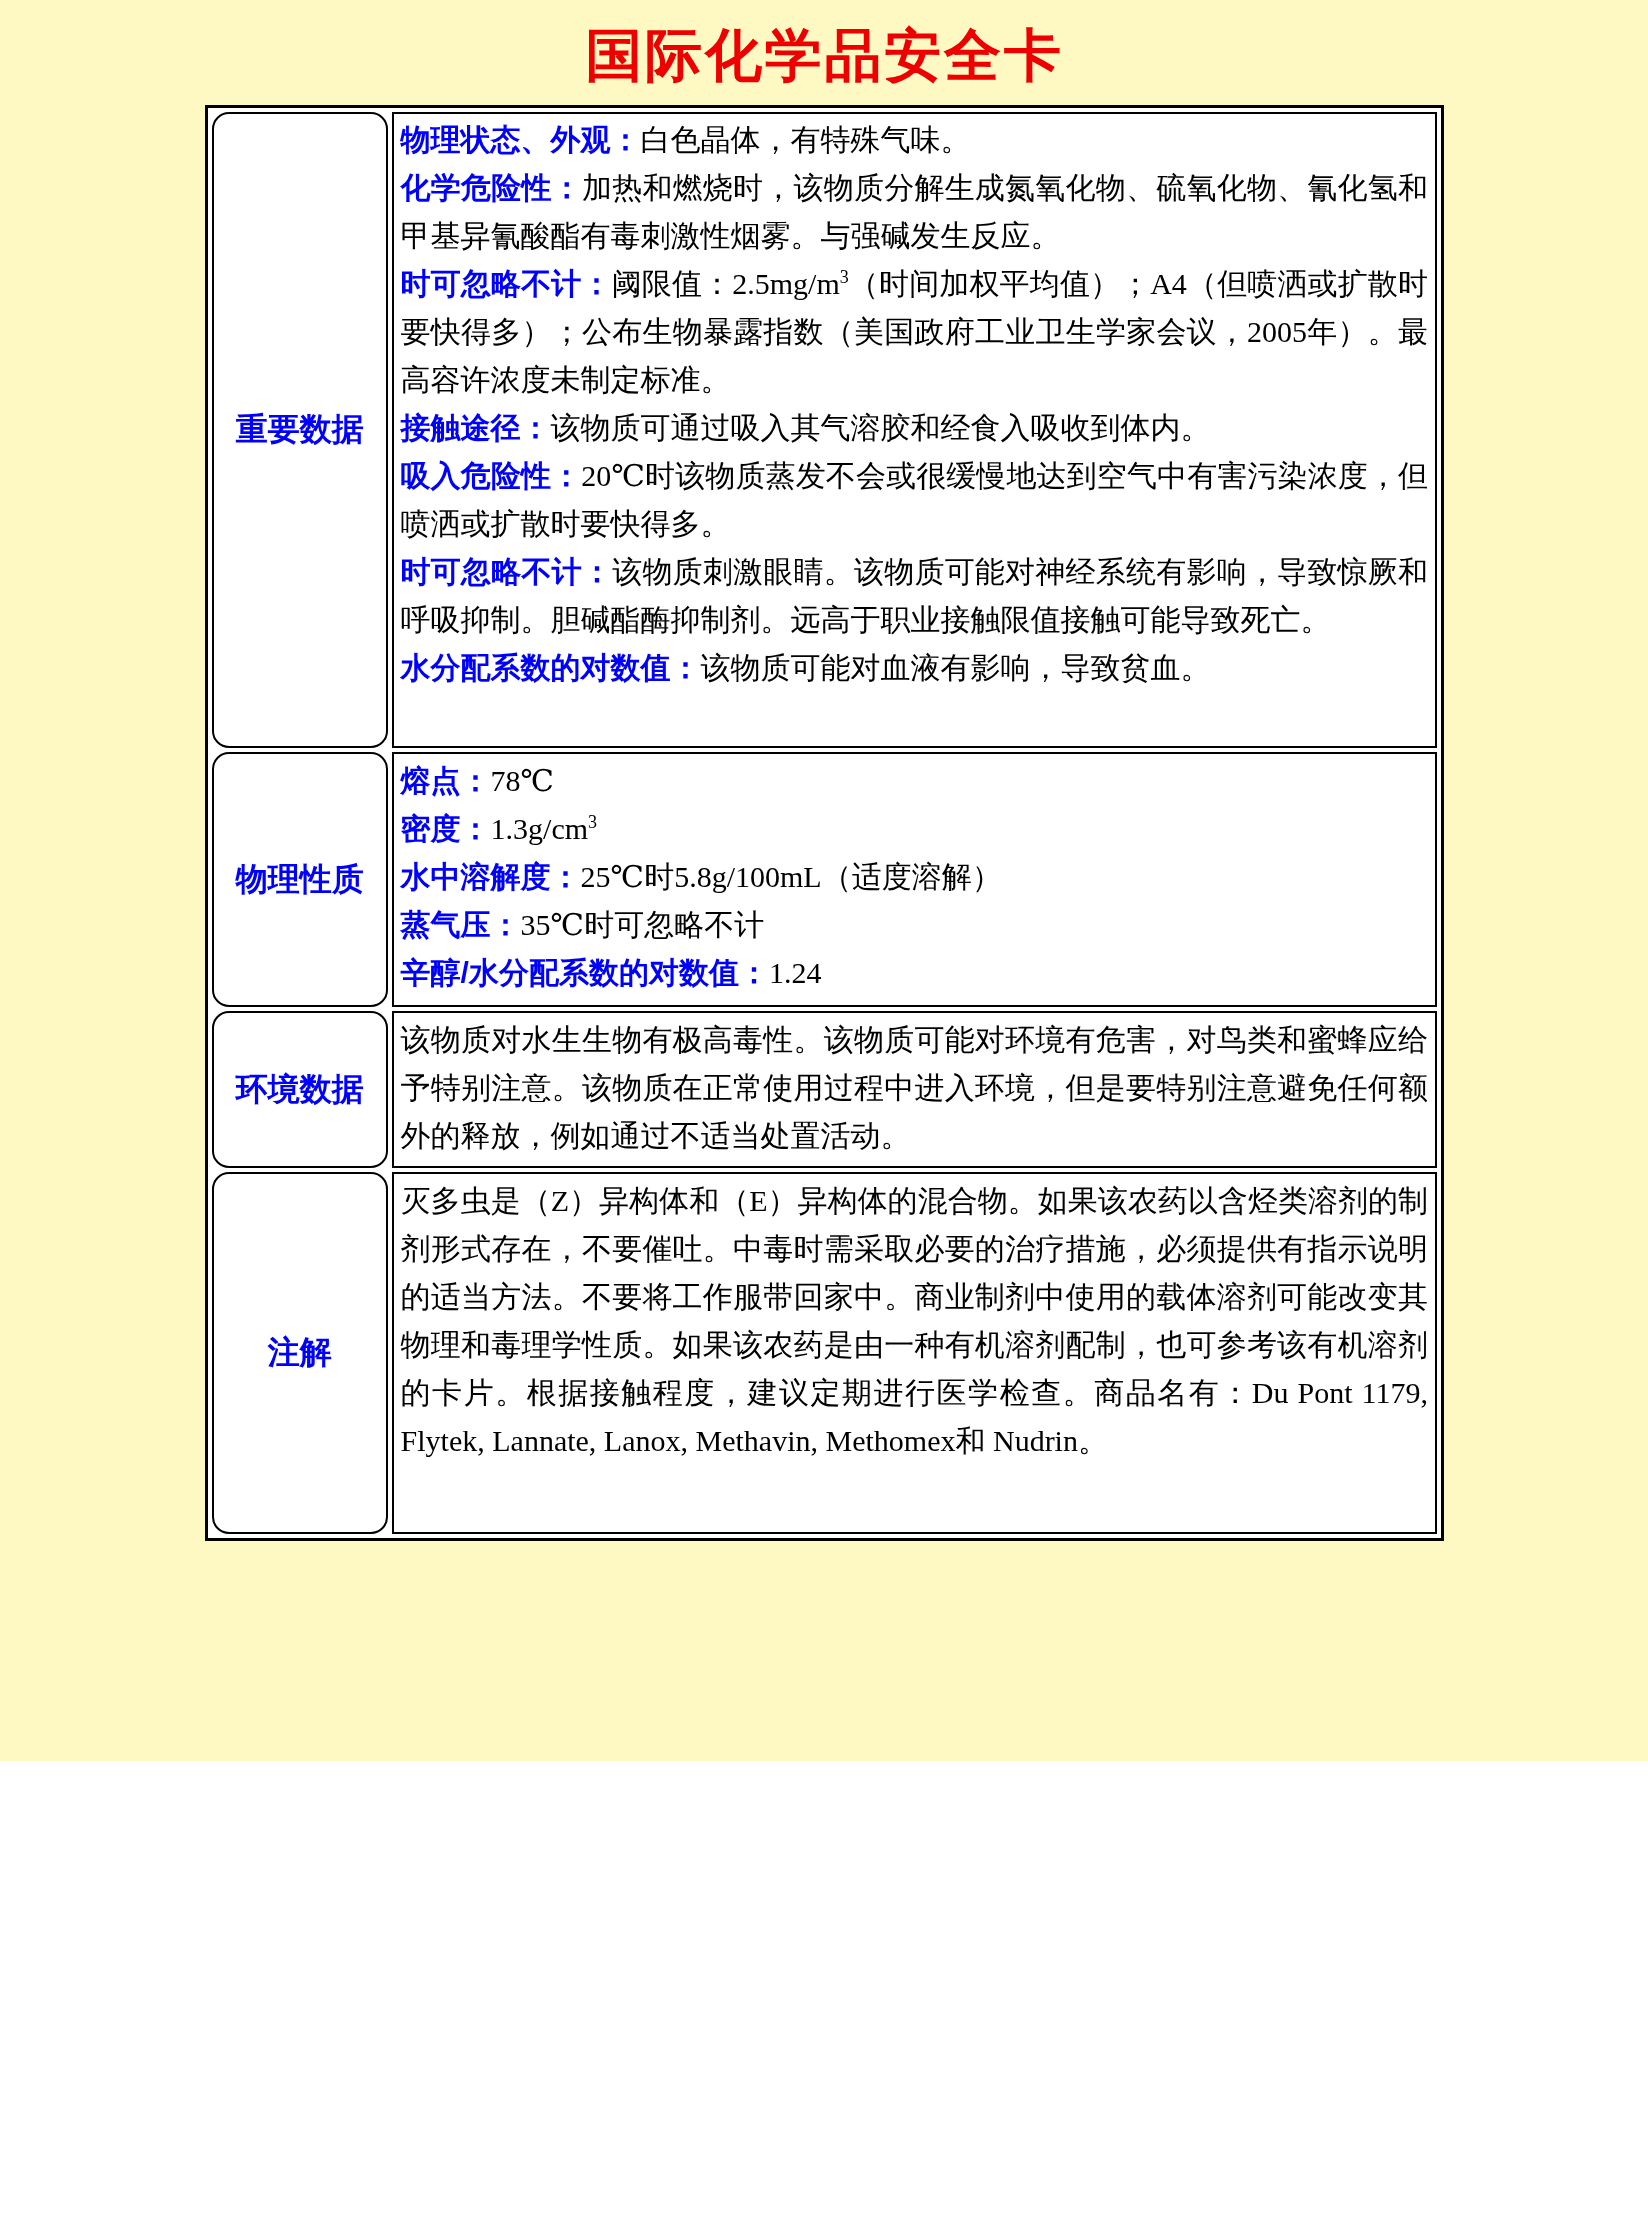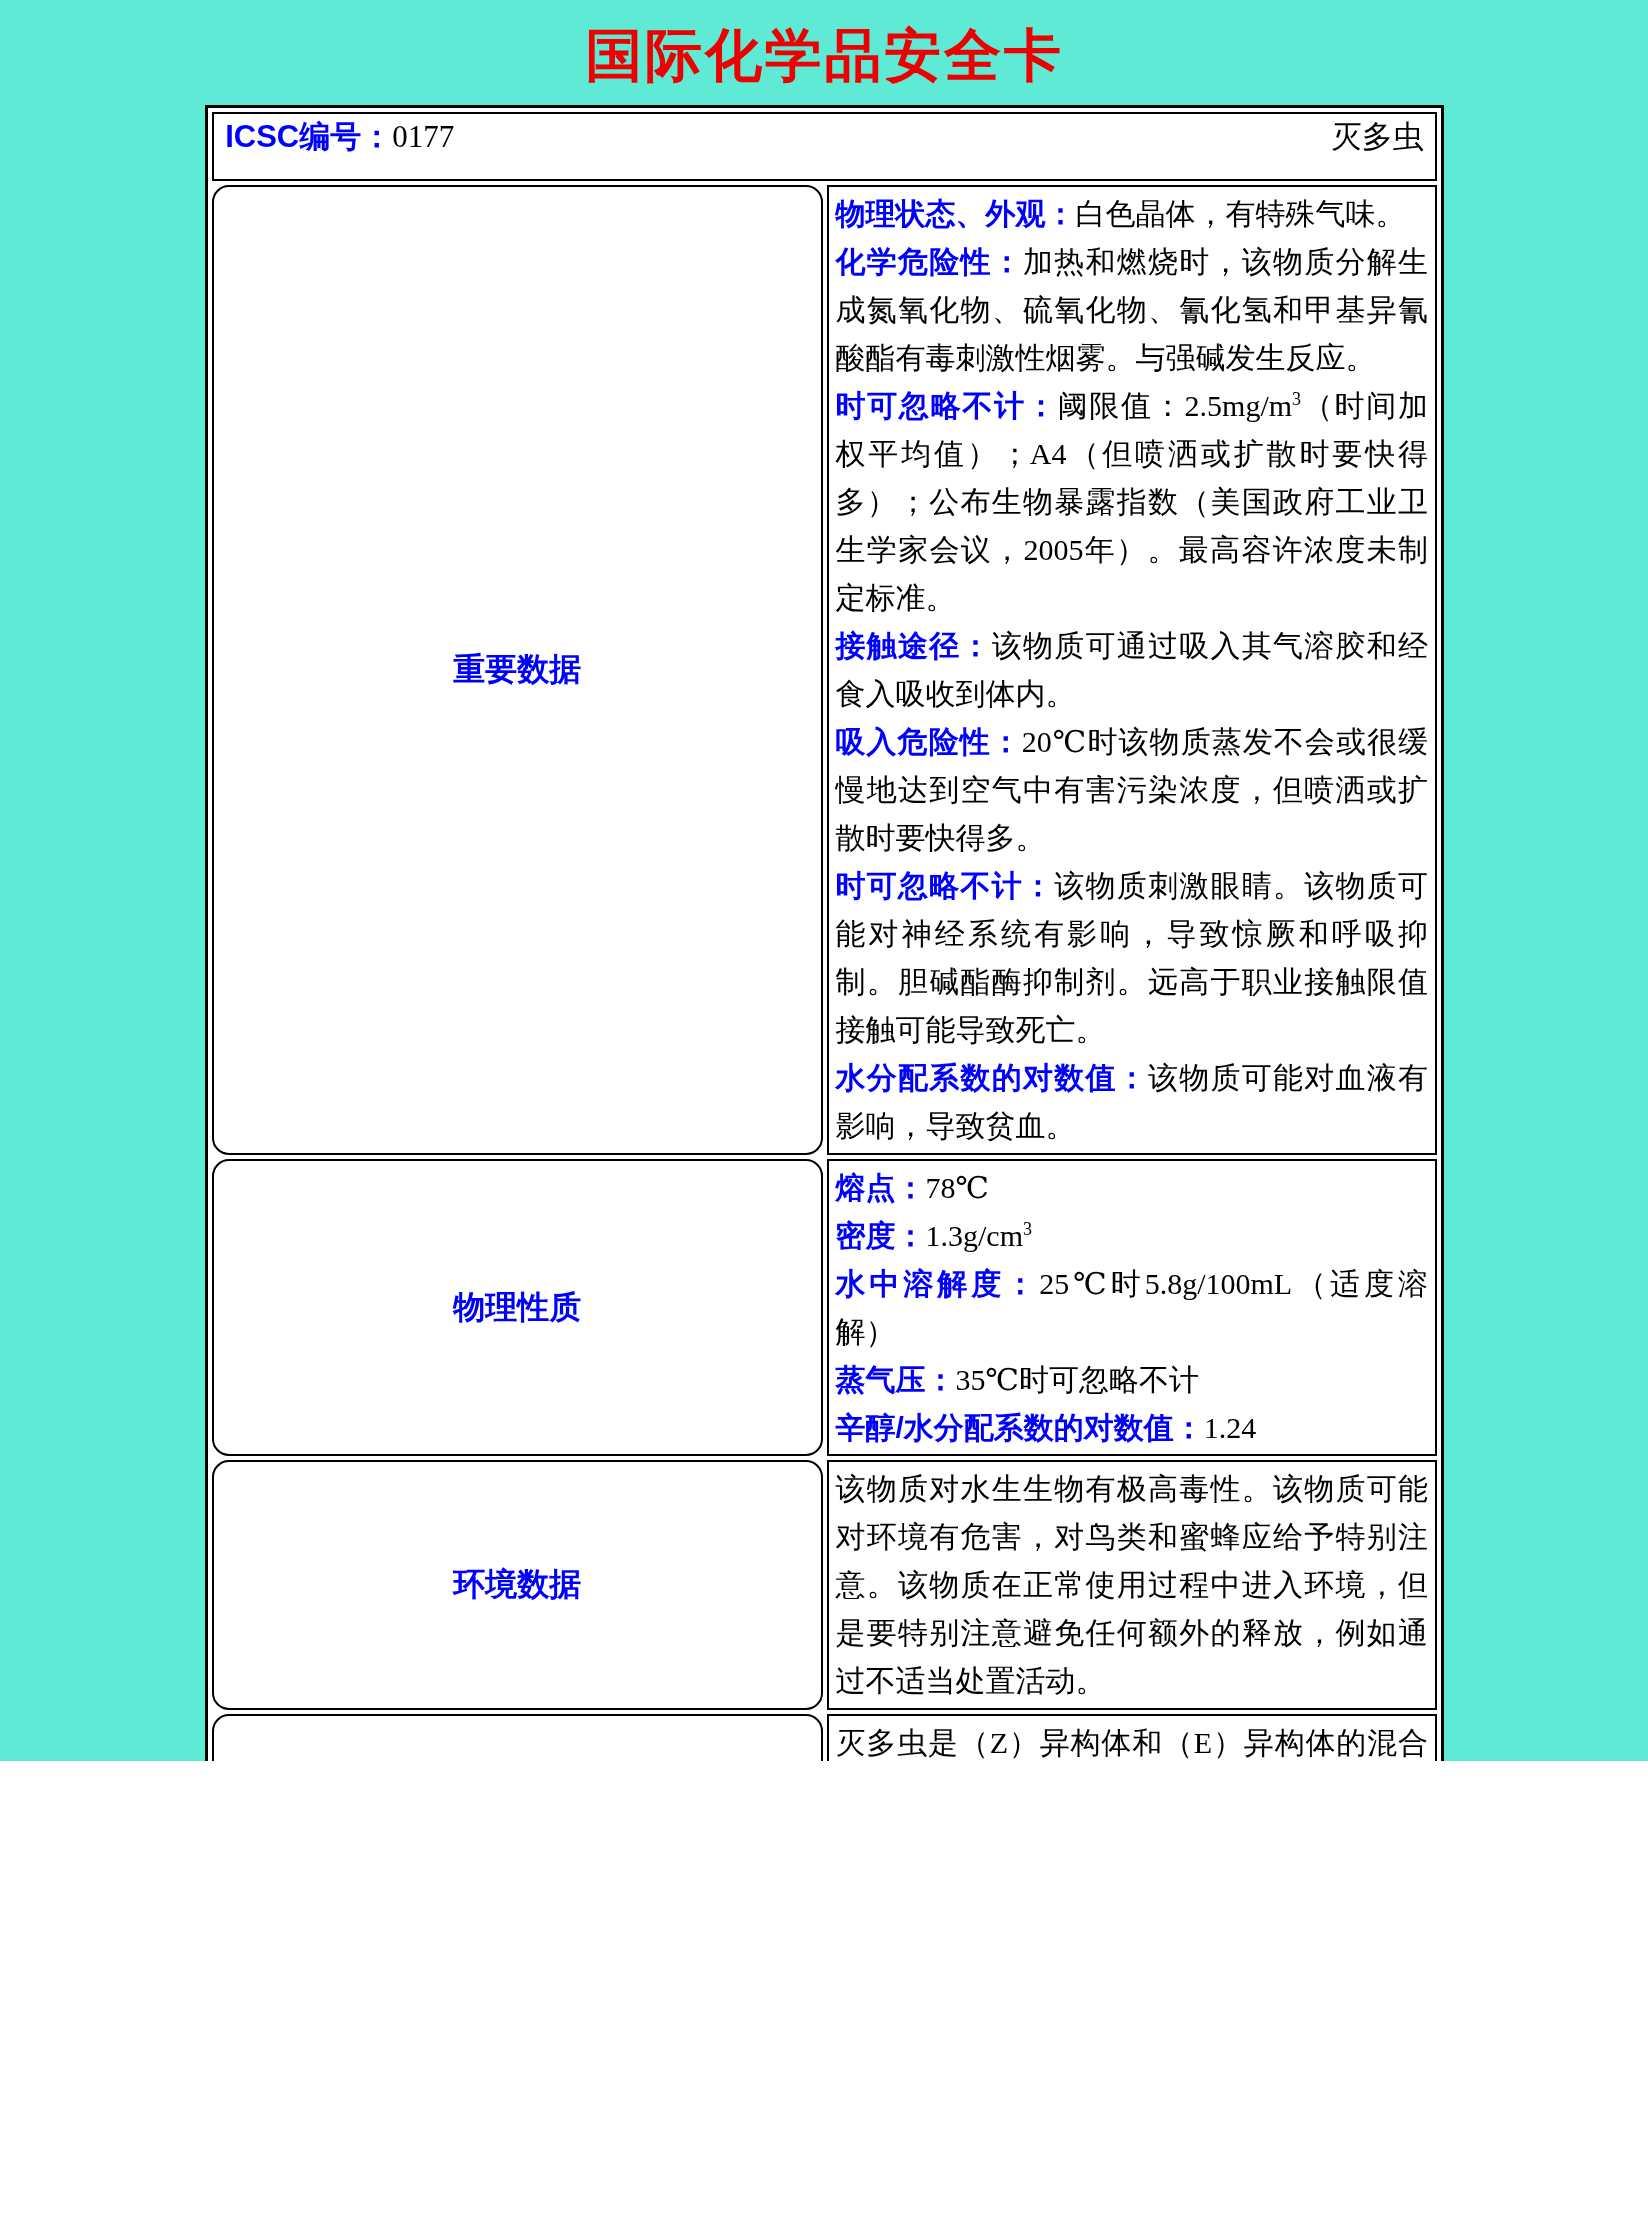--- a/index.html
+++ b/index.html
@@ -1,16 +1,16 @@
 <!DOCTYPE html>
 <html style="font-size:11px"><head>
 <meta charset="utf-8">
 <style>
   html,body{margin:0;padding:0;background:#ffffff;}
-  .page{position:relative;width:1649px;height:1761px;background:#5eead4;overflow:hidden;
+  .page{position:relative;width:1649px;height:1761px;background:#fef9c3;overflow:hidden;
         font-family:"Liberation Serif","DejaVu Serif",serif;color:#000;}
   .title{margin:0;padding-top:18px;text-align:center;color:#ee0000;
          font-family:"Liberation Serif","DejaVu Serif",serif;
          font-weight:bold;font-size:57px;letter-spacing:2.8px;}
   table.card{border-collapse:separate;border-spacing:4.9px;border:3.5px solid #000;
              background:#fff;width:1239px;margin:9.7px 0 0 205px;table-layout:fixed;}
   td.cell{border:2.1px solid #000;background:#fff;vertical-align:top;padding:2.8px 7px;}
   td.label-cell{width:166px;text-align:center;vertical-align:middle;
                 color:#0000ff;font-weight:bold;font-size:32px;
                 font-family:"Liberation Sans","DejaVu Sans",sans-serif;padding:0 2.8px;border-radius:17px;}
@@ -30,28 +30,20 @@
 </head>
 <body>
 
 <div class="page">
 
   <h1 class="title">国际化学品安全卡</h1>
 
   <table class="card">
 
     <tbody>
-        <tr>
-      <td class="cell r1" colspan="2">
-        <div class="head-row">
-          <div class="head-left"><span class="hd">ICSC编号：</span><span>0177</span></div>
-          <div class="head-right">灭多虫</div>
-        </div>
-      </td>
-    </tr>
 
     <tr>
       <td class="cell label-cell r2">重要数据</td>
       <td class="cell content-cell r2">
         <p class="item"><span class="hd">物理状态、外观：</span><span>白色晶体，有特殊气味。</span></p>
         <p class="item"><span class="hd">化学危险性：</span><span>加热和燃烧时，该物质分解生成氮氧化物、硫氧化物、氰化氢和甲基异氰酸酯有毒刺激性烟雾。与强碱发生反应。</span></p>
         <p class="item"><span class="hd">时可忽略不计：</span><span>阈限值：2.5mg/m</span><sup>3</sup><span>（时间加权平均值）；A4（但喷洒或扩散时要快得多）；公布生物暴露指数（美国政府工业卫生学家会议，2005年）。最高容许浓度未制定标准。</span></p>
         <p class="item"><span class="hd">接触途径：</span><span>该物质可通过吸入其气溶胶和经食入吸收到体内。</span></p>
         <p class="item"><span class="hd">吸入危险性：</span><span>20℃时该物质蒸发不会或很缓慢地达到空气中有害污染浓度，但喷洒或扩散时要快得多。</span></p>
         <p class="item"><span class="hd">时可忽略不计：</span><span>该物质刺激眼睛。该物质可能对神经系统有影响，导致惊厥和呼吸抑制。胆碱酯酶抑制剂。远高于职业接触限值接触可能导致死亡。</span></p>

